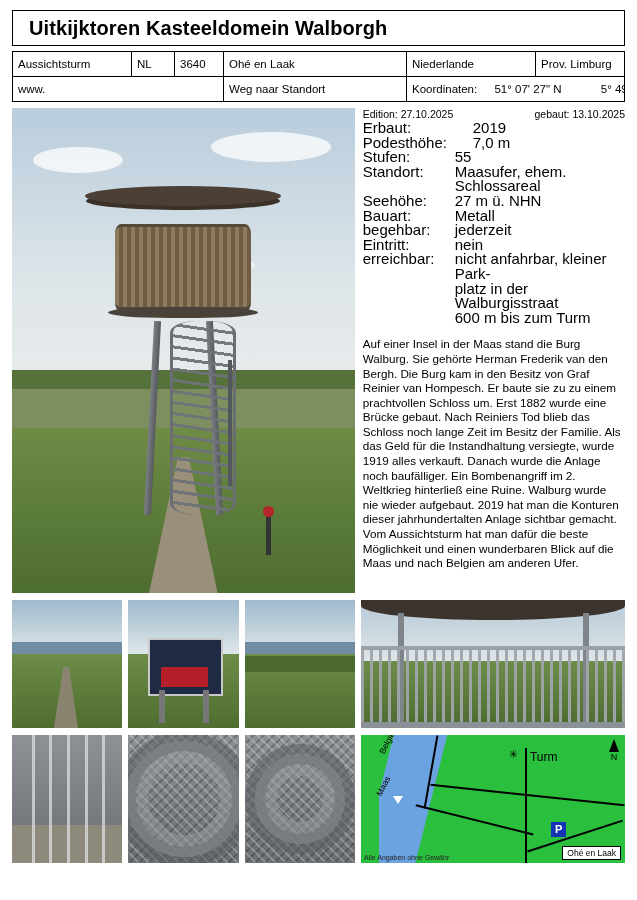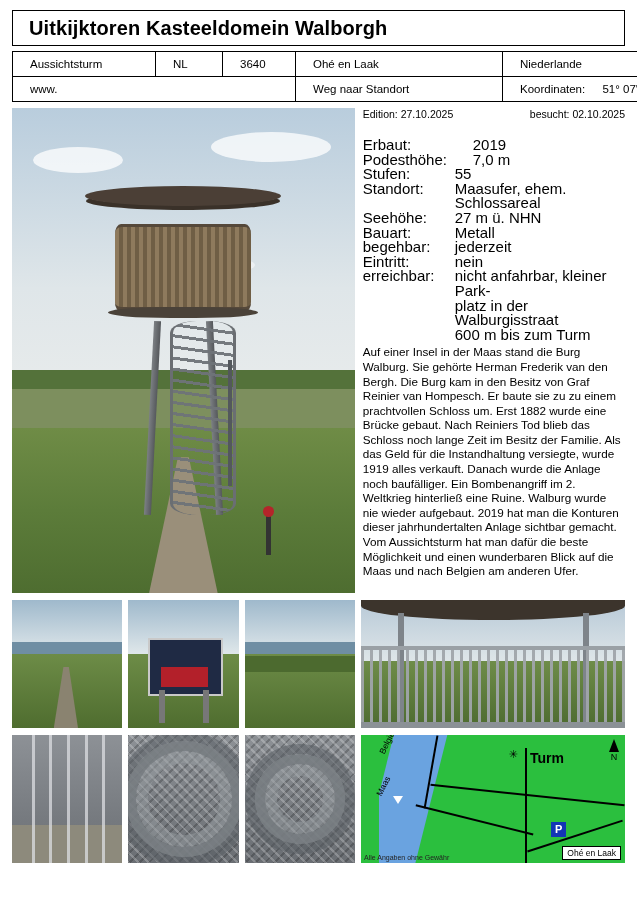--- a/index.html
+++ b/index.html
@@ -40,21 +40,21 @@
   
   .info-table {
     border-collapse: collapse;
     width: 100%;
     margin-top: 5px;
     table-layout: fixed;
   }
   .info-table td {
     border: 1px solid #000;
     font-size: 11.5px;
-    padding: 3px 17px;
+    padding: 3px 5px;
     height: 18px;
     vertical-align: middle;
     white-space: nowrap;
     overflow: hidden;
   }
   .c-type  { width: 108px; }
   .c-cc    { width: 32px; }
   .c-num   { width: 38px; }
   .c-place { width: 172px; }
   .c-country { width: 118px; }
@@ -79,21 +79,21 @@
   }
   .right-col {
     width: 264px;
   }
 
   
   .spec-head {
     display: flex;
     justify-content: space-between;
     font-size: 10.5px;
-    margin-bottom: 18px;
+    margin-bottom: 1px;
   }
   .spec-list {
     font-size: 15px;
     line-height: 14.6px;
   }
   .spec-row {
     display: flex;
   }
   .spec-key {
     width: 92px;
@@ -103,21 +103,21 @@
     flex: 1;
   }
   .spec-val.num {
     padding-left: 18px;
   }
   .spec-cont {
     padding-left: 92px;
   }
 
   .descr {
-    margin-top: 3px;
+    margin-top: 12px;
     font-size: 11.7px;
     line-height: 14.6px;
     text-align: left;
   }
 
   
   .thumbs {
     display: flex;
     gap: 6px;
     margin-top: 7px;
@@ -369,22 +369,22 @@
     </div>
 
     <div class="right-col">
 
       <div class="spec-head">
         <span>
           <span>Edition:</span>
           <span>27.10.2025</span>
         </span>
         <span>
-          <span>besucht:</span>
-          <span>02.10.2025</span>
+          <span>gebaut:</span>
+          <span>13.10.2025</span>
         </span>
       </div>
 
       <div class="spec-list">
         <div class="spec-row">
           <span class="spec-key">Erbaut:</span>
           <span class="spec-val num">2019</span>
         </div>
         <div class="spec-row">
           <span class="spec-key">Podesthöhe:</span>
@@ -489,21 +489,21 @@
         <div class="map-road" style="left:62%; top:10%; width:2px; height:90%;"></div>
         <div class="map-road" style="left:62%; top:78%; width:38%; height:2px; transform:rotate(-18deg);"></div>
         <div class="map-road" style="left:20%; top:66%; width:46%; height:2px; transform:rotate(14deg);"></div>
 
         <div class="map-tri" style="left:12%; top:48%;"></div>
 
         <span class="map-label rot" style="left:16px; top:16px;">Belgien</span>
         <span class="map-label rot" style="left:13px; top:58px;">Maas</span>
 
         <span class="map-star" style="left:56%; top:10%;">✳</span>
-        <span class="map-label" style="left:64%; top:12%; font-size:14px;font-weight:bold;">Turm</span>
+        <span class="map-label" style="left:64%; top:12%; font-size:12px;">Turm</span>
 
         <div class="map-p" style="left:72%; top:68%;">P</div>
         <div class="map-town" style="right:4px; bottom:3px;">Ohé en Laak</div>
 
         <div class="map-north">
           <div class="map-arrow"></div>
           <div>N</div>
         </div>
 
         <div class="map-disclaimer">Alle Angaben ohne Gewähr</div>

